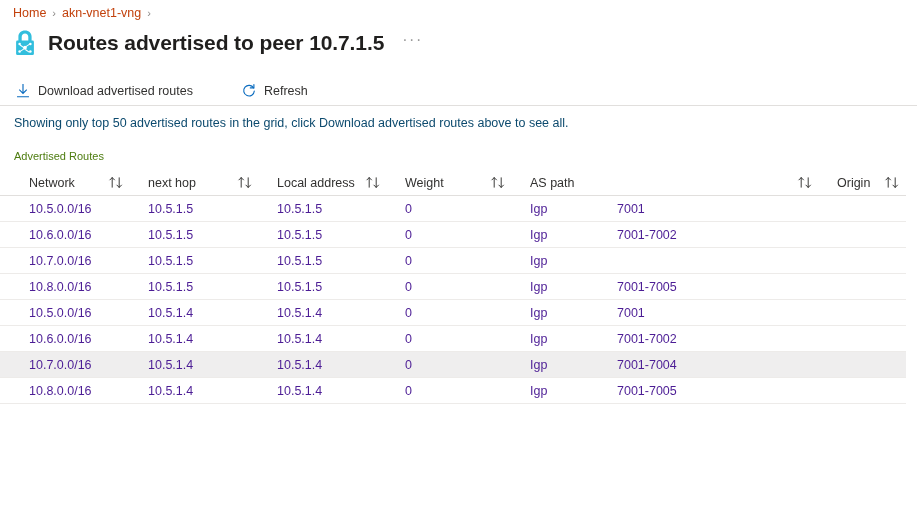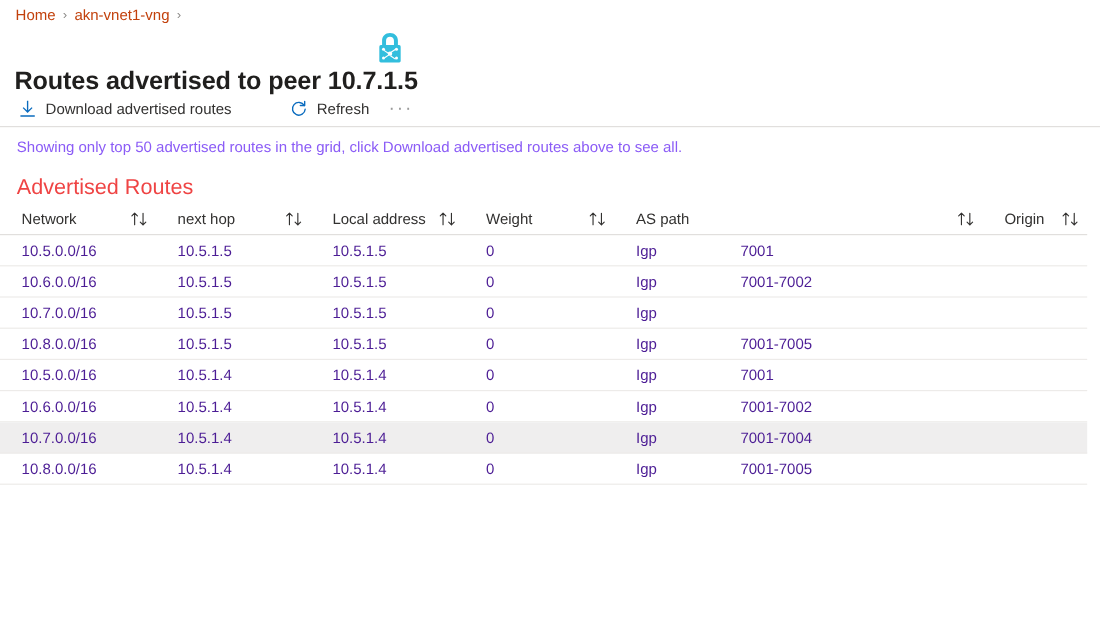--- a/index.html
+++ b/index.html
@@ -37,23 +37,22 @@
     margin: 0 6px;
     font-size: 11px;
   }
 
   
   .title-row {
     position: absolute;
     left: 12px;
     top: 26px;
     display: flex;
-    align-items: flex-end;
+    align-items: center;
     height: 34px;
-    flex-direction: column;
   }
   .gw-icon {
     width: 26px;
     height: 28px;
     margin-right: 10px;
     flex: none;
     display: block;
   }
   .page-title {
     font-size: 21px;
@@ -113,30 +112,30 @@
     height: 1px;
     background: #e1dfdd;
   }
 
   
   .notice {
     position: absolute;
     left: 14px;
     top: 115px;
     font-size: 12.5px;
-    color: #8b5cf6;
+    color: #0c4a6e;
     line-height: 16px;
     white-space: nowrap;
   }
   .section-label {
     position: absolute;
     left: 14px;
     top: 148px;
-    font-size: 18px;
-    color: #ef4444;
+    font-size: 11px;
+    color: #4d7c0f;
     line-height: 16px;
   }
 
   
   .grid {
     position: absolute;
     left: 0;
     top: 170px;
     width: 906px;
   }
@@ -156,21 +155,21 @@
   }
   .grid-row.selected { background: #efeeee; }
 
   .cell {
     box-sizing: border-box;
     overflow: hidden;
     white-space: nowrap;
     text-overflow: ellipsis;
     padding-right: 6px;
   }
-  .c-network { width: 130px; padding-left: 18px; }
+  .c-network { width: 130px; padding-left: 29px; }
   .c-nexthop { width: 129px; padding-left: 18px; }
   .c-localaddr { width: 128px; padding-left: 18px; }
   .c-weight { width: 125px; padding-left: 18px; }
   .c-origin { width: 87px; padding-left: 18px; }
   .c-aspath { flex: 1; padding-left: 18px; }
 
   .hdr-cell {
     display: flex;
     align-items: center;
     justify-content: space-between;

